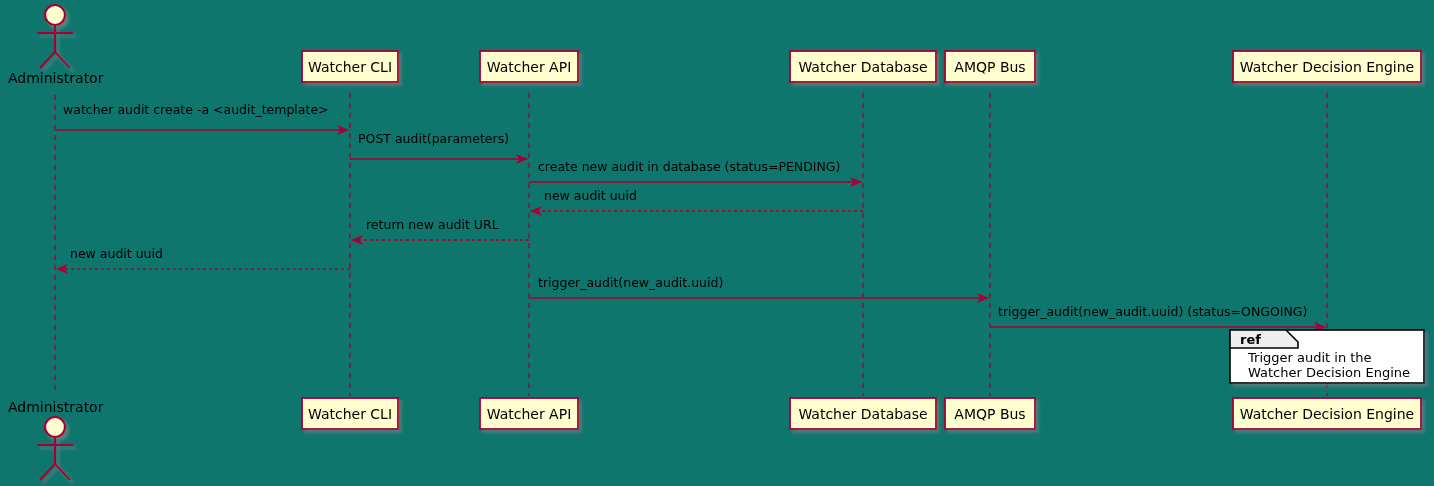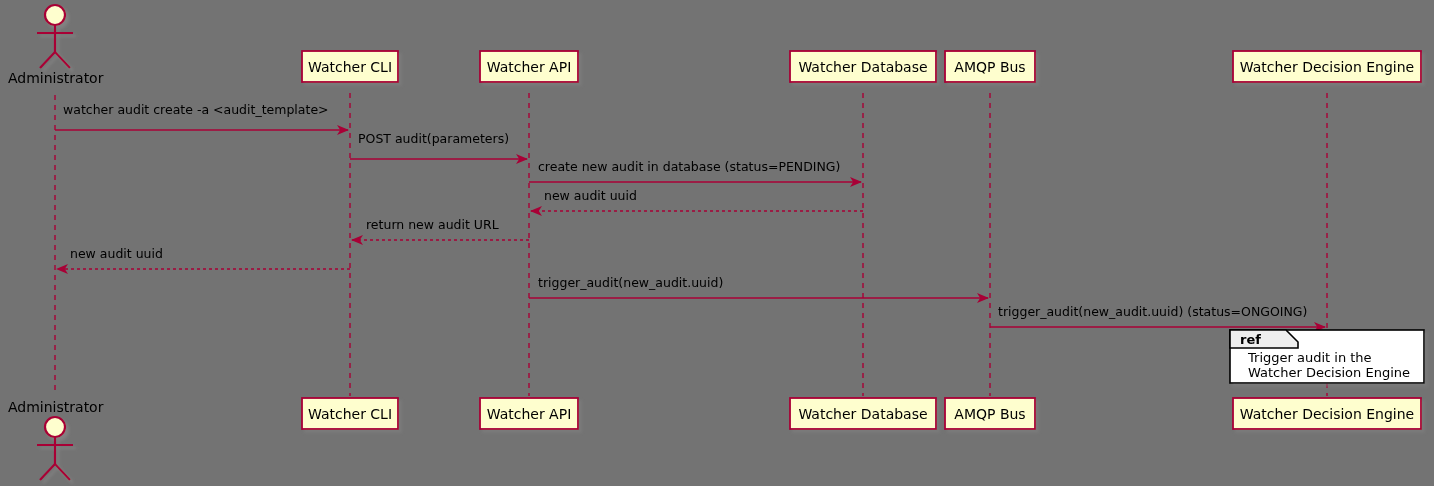--- a/index.html
+++ b/index.html
@@ -8,21 +8,21 @@
     padding: 0;
     background: #FFFFFF;
   }
   body {
     font-family: "DejaVu Sans", sans-serif;
   }
   #diagram-root {
     position: relative;
     width: 1434px;
     height: 486px;
-    background: #737373;
+    background: #0f766e;
     overflow: hidden;
   }
   #diagram-svg {
     position: absolute;
     left: 0;
     top: 0;
     width: 1434px;
     height: 486px;
     display: block;
   }

